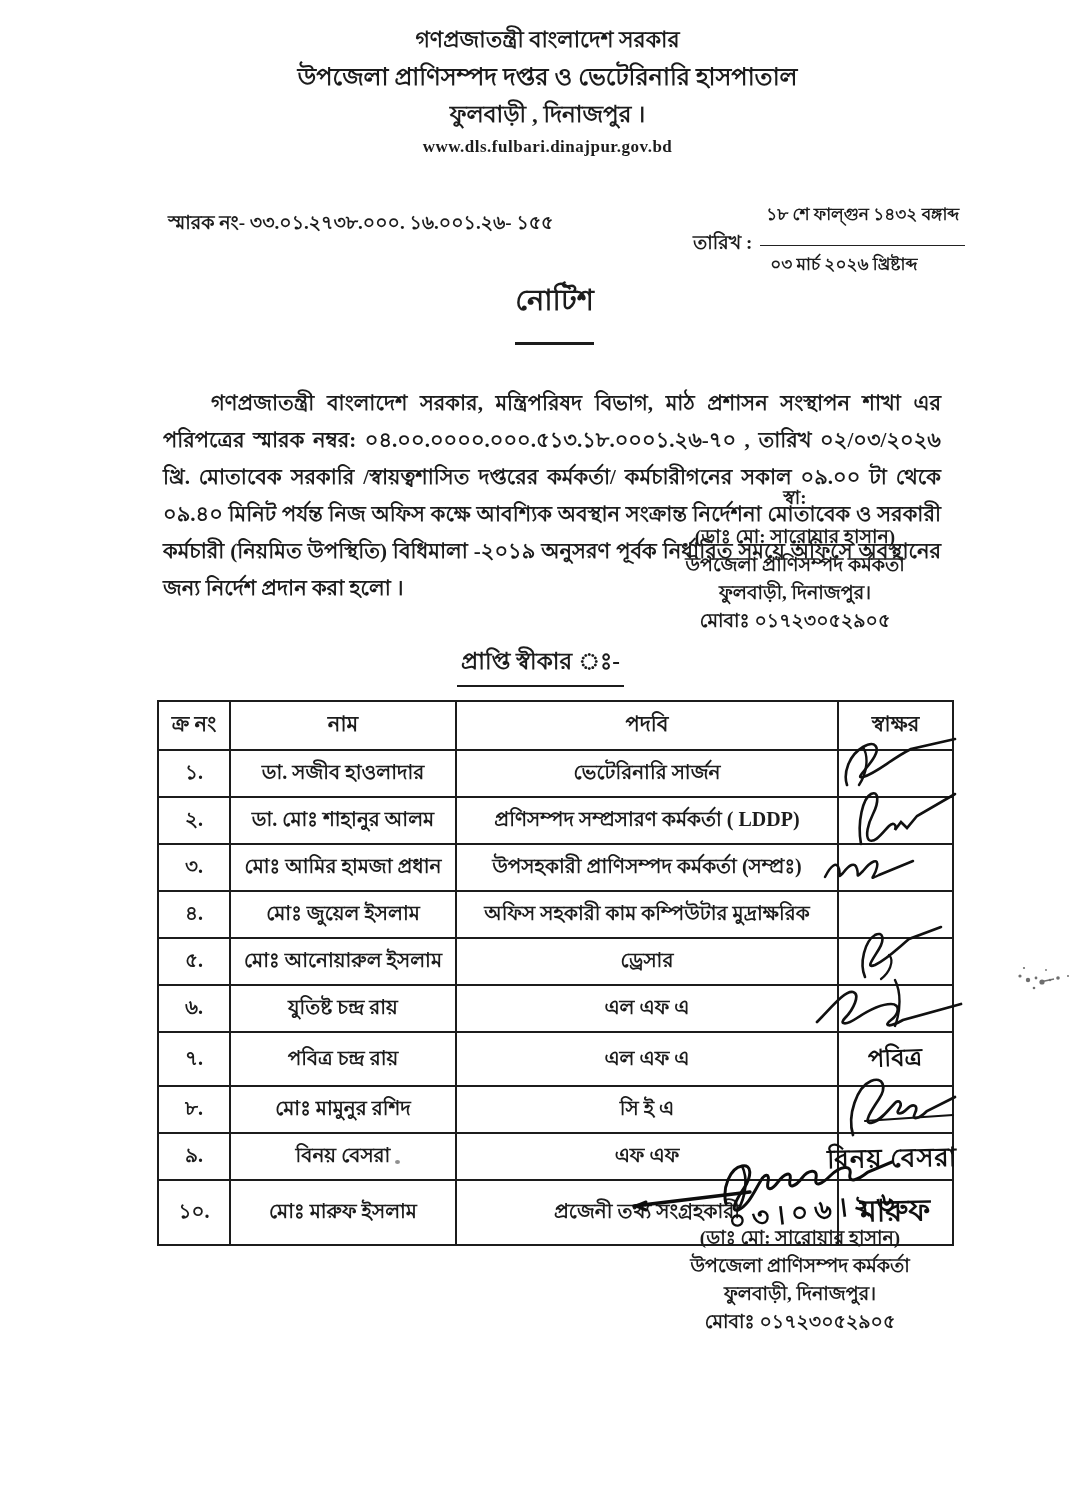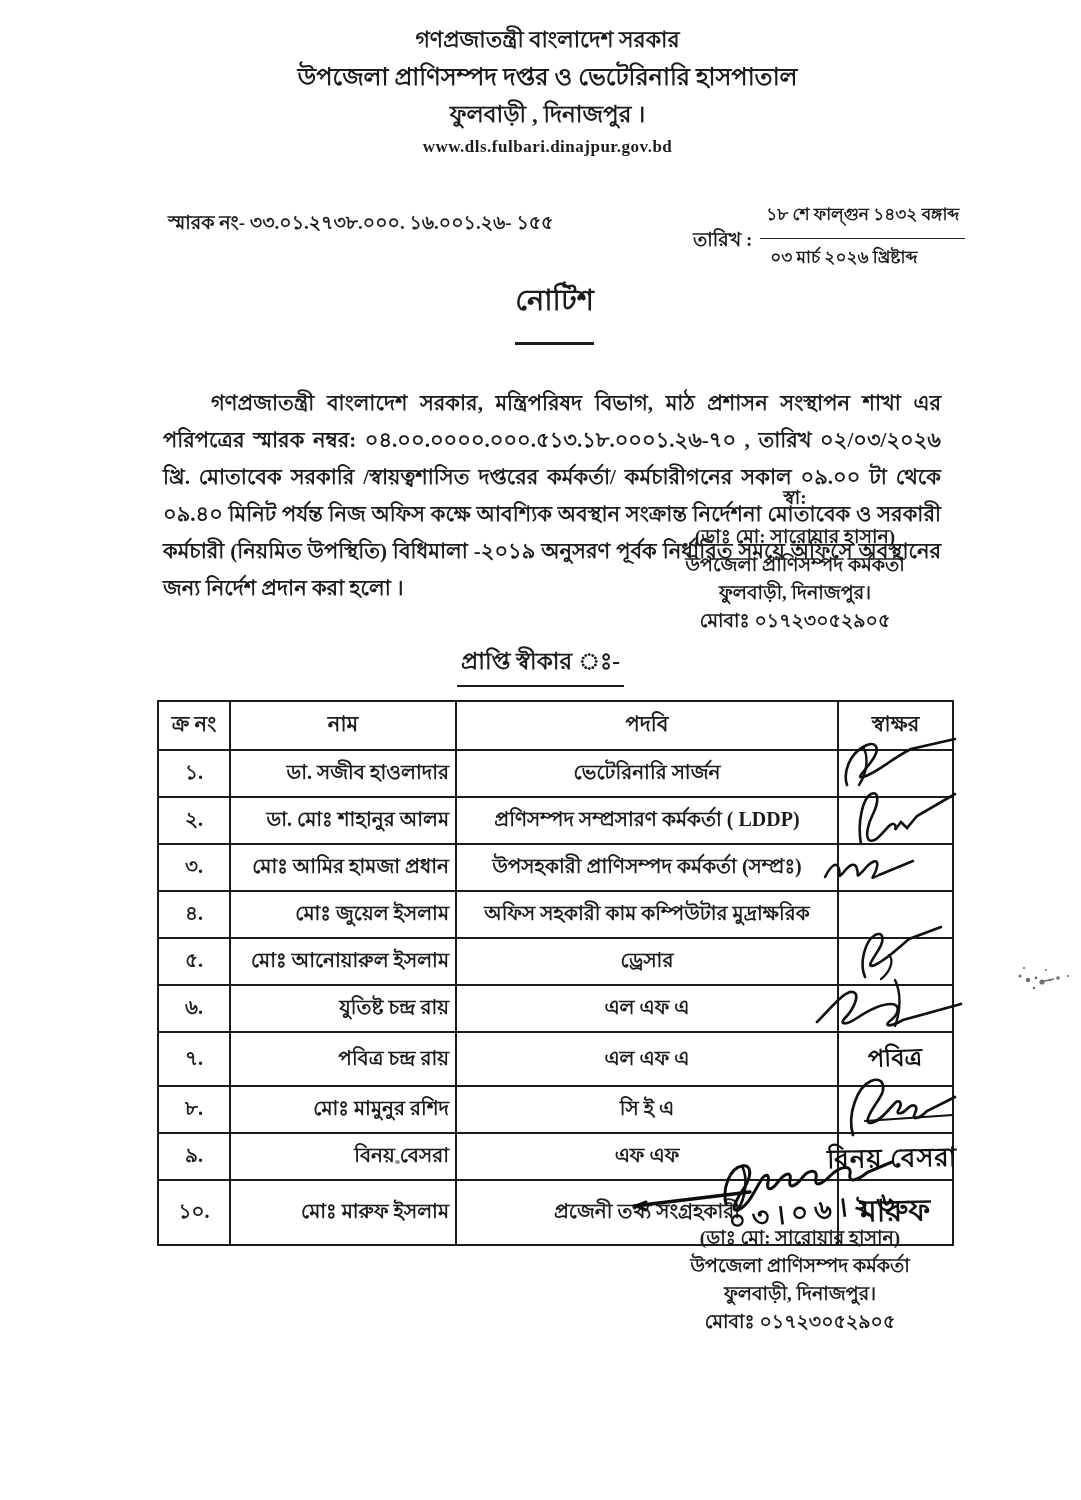--- a/index.html
+++ b/index.html
@@ -17,21 +17,21 @@
   .lh-govt{font-size:22px;font-weight:bold;margin:0 0 14px 14px;}
   .lh-office{font-size:24px;font-weight:bold;margin:0 0 14px 14px;}
   .lh-loc{font-size:23px;font-weight:bold;margin:0 0 12px 14px;}
   .lh-url{font-size:17px;font-weight:bold;letter-spacing:.5px;margin-left:14px;}
   
   .memo-row{position:relative;height:78px;margin-top:28px;}
   .memo-no{position:absolute;left:168px;top:25px;font-size:19px;font-weight:bold;}
   .date-wrap{position:absolute;left:693px;top:18px;display:flex;align-items:center;}
   .date-label{font-size:19px;font-weight:bold;margin-right:8px;padding-top:8px;}
   .date-stack{text-align:left;}
-  .date-line1{font-size:17px;font-weight:bold;padding:0 6px 9px 6px;border-bottom:1.5px solid #222;}
+  .date-line1{font-size:17px;font-weight:bold;padding:0 6px 16px 6px;border-bottom:1.5px solid #222;}
   .date-line2{font-size:17px;font-weight:bold;padding:5px 6px 0 10px;}
   
   .notice-title{text-align:center;margin:16px 0 0 28px;}
   .notice-title span{
     display:inline-block;font-size:29px;font-weight:bold;
     padding-bottom:16px;border-bottom:3px solid #1c1c1c;
   }
   
   .body-para{
     margin:40px 140px 0 163px;
@@ -56,21 +56,21 @@
     font-size:20px;font-weight:bold;
     padding:6px 6px;
     height:32px;
     vertical-align:middle;
     position:relative;
     overflow:visible;
   }
   .col-sl{width:72px;}  .col-name{width:226px;}  .col-desg{width:382px;}  .col-sig{width:115px;}
   .tbl th{text-align:center;font-size:21px;}
   .td-sl{text-align:center;}
-  .td-name{text-align:right;padding-left:12px;}
+  .td-name{text-align:center;padding-left:12px;}
   .td-desg{text-align:center;}
   .td-sig{text-align:center;}
   .sig-svg{position:absolute;pointer-events:none;}
   .hand{
     font-weight:bold;color:#111;white-space:nowrap;
     transform:rotate(-2deg);display:inline-block;
   }
   .hand-pobitro{font-size:24px;}
   .hand-binoy{font-size:26px;letter-spacing:1px;transform:rotate(-1deg);position:absolute;left:-12px;top:4px;}
   .hand-maruf{font-size:30px;transform:rotate(-1deg);}

